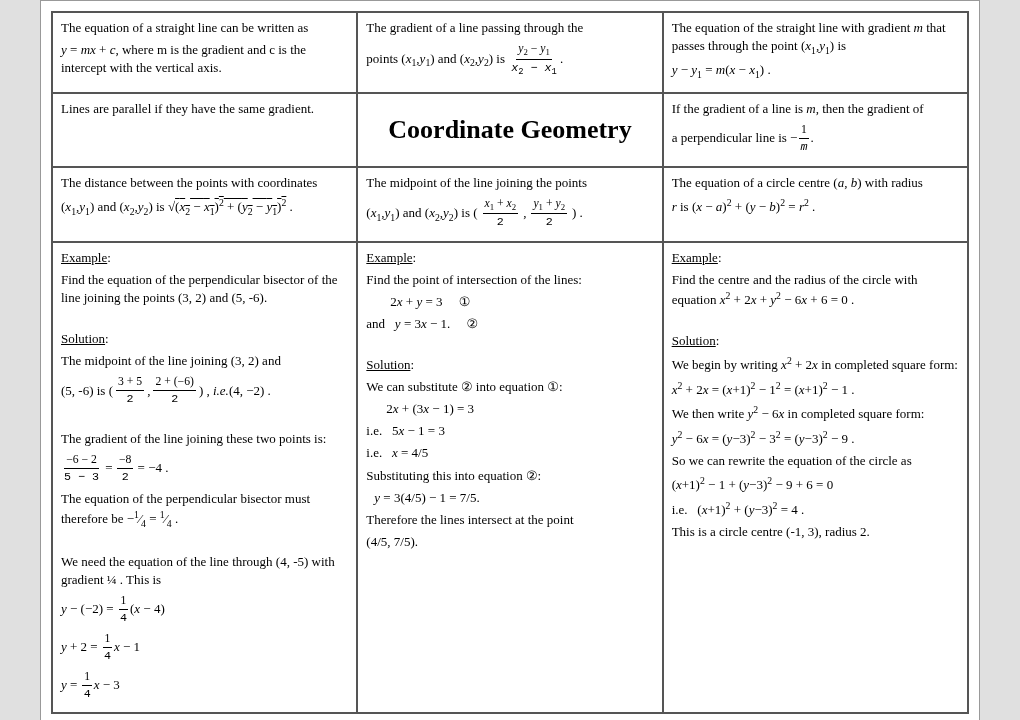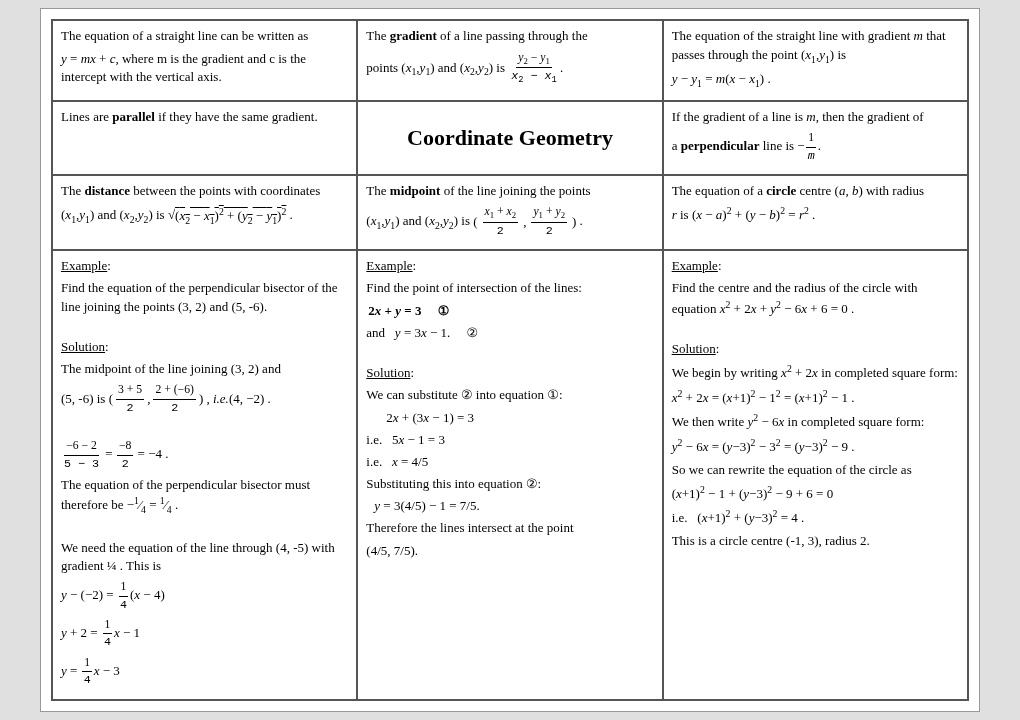--- a/index.html
+++ b/index.html
@@ -31,24 +31,24 @@
     }
     .title-cell {
       grid-column: 2;
       display: flex;
       align-items: center;
       justify-content: center;
       border: 1px solid #555;
       padding: 6px 8px;
     }
     .title-text {
-      font-size: 22px;
+      font-size: 26px;
       font-weight: bold;
     }
-    .bold { font-weight: bold; margin-top: 28px; }
+    .bold { font-weight: normal; margin-top: 28px; }
     .italic { font-style: italic; }
     .underline { text-decoration: underline; }
     sup { font-size: 0.75em; vertical-align: super; }
     sub { font-size: 0.75em; vertical-align: sub; }
     .frac {
       display: inline-flex;
       flex-direction: column;
       align-items: center;
       vertical-align: middle;
       font-size: 0.9em;
@@ -141,20 +141,21 @@
               <span class="den">2</span>
             </span>,
           <span class="frac">
               <span class="num">2 + (−6)</span>
               <span class="den">2</span>
             </span>)
         </span>
         , <span class="italic">i.e.</span>(4, −2) .
       </p>
       <br>
+      <p>The gradient of the line joining these two points is:</p>
       <p>
         <span class="frac">
             <span class="num">−6 − 2</span>
             <span class="den">5 − 3</span>
           </span>
         =
         <span class="frac">
             <span class="num">−8</span>
             <span class="den">2</span>
           </span>
@@ -173,21 +174,21 @@
           </span><span class="italic">x</span> − 1</p>
       <p><span class="italic">y</span> = <span class="frac">
             <span class="num">1</span>
             <span class="den">4</span>
           </span><span class="italic">x</span> − 3</p>
     </div>
 
     <div class="cell">
       <p><span class="underline">Example</span>:</p>
       <p>Find the point of intersection of the lines:</p>
-      <p style="margin-left:2px;font-weight:bold;">2<span class="italic">x</span> + <span class="italic">y</span> = 3 &nbsp;&nbsp;&nbsp; ①</p>
+      <p style="margin-left:24px;">2<span class="italic">x</span> + <span class="italic">y</span> = 3 &nbsp;&nbsp;&nbsp; ①</p>
       <p>and &nbsp; <span class="italic">y</span> = 3<span class="italic">x</span> − 1. &nbsp;&nbsp;&nbsp; ②</p>
       <br>
       <p><span class="underline">Solution</span>:</p>
       <p>We can substitute ② into equation ①:</p>
       <p style="margin-left:20px;">2<span class="italic">x</span> + (3<span class="italic">x</span> − 1) = 3</p>
       <p>i.e. &nbsp; 5<span class="italic">x</span> − 1 = 3</p>
       <p>i.e. &nbsp; <span class="italic">x</span> = 4/5</p>
       <p>Substituting this into equation ②:</p>
       <p style="margin-left:8px;"><span class="italic">y</span> = 3(4/5) − 1 = 7/5.</p>
       <p>Therefore the lines intersect at the point</p>

